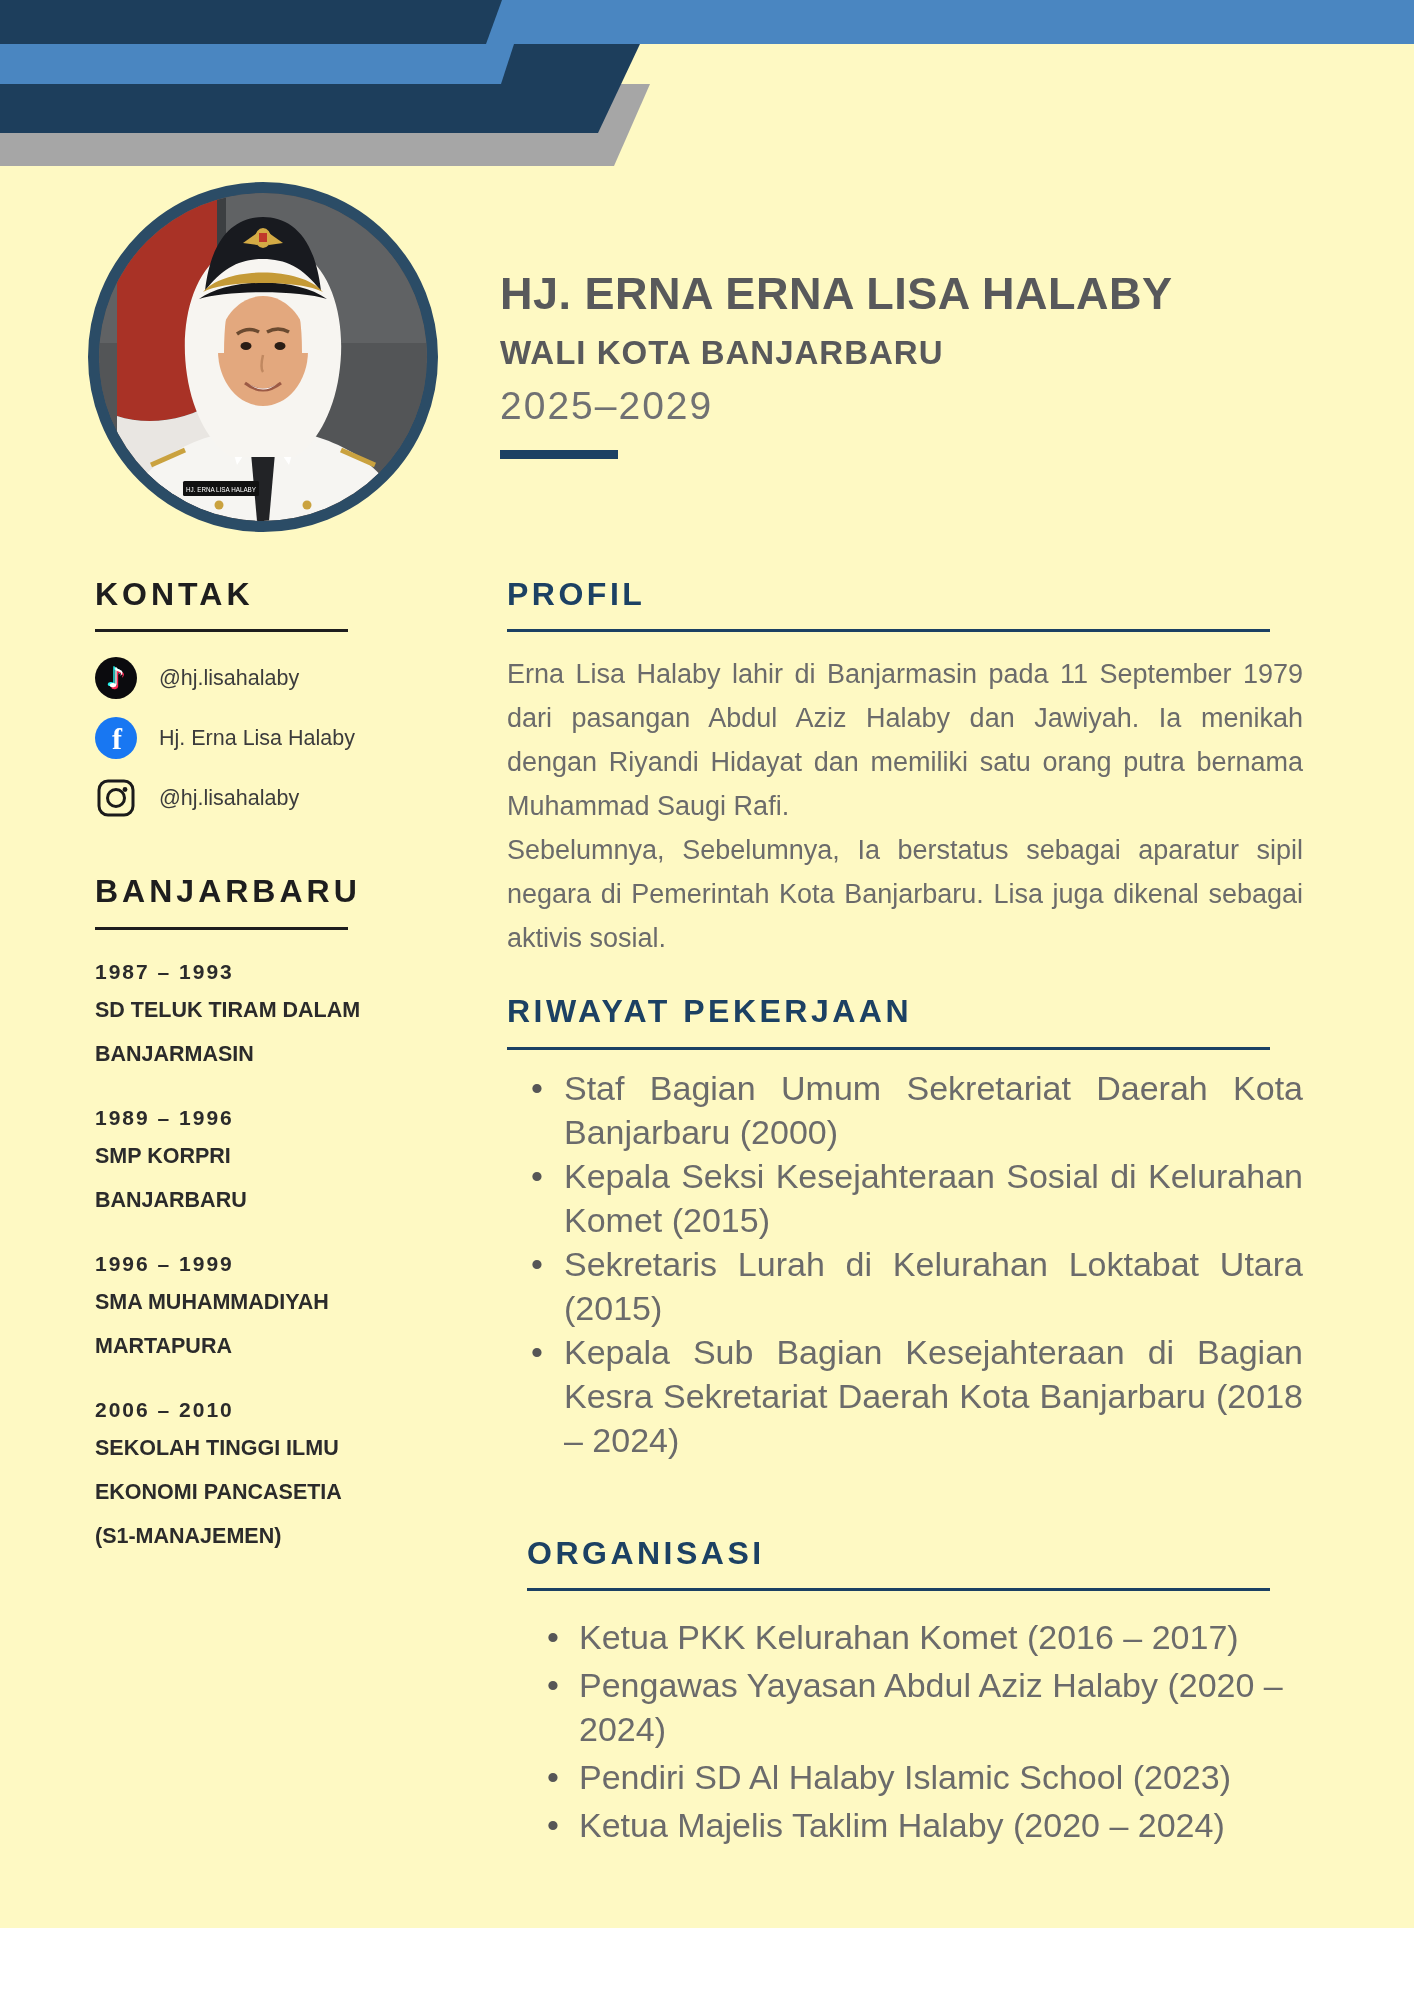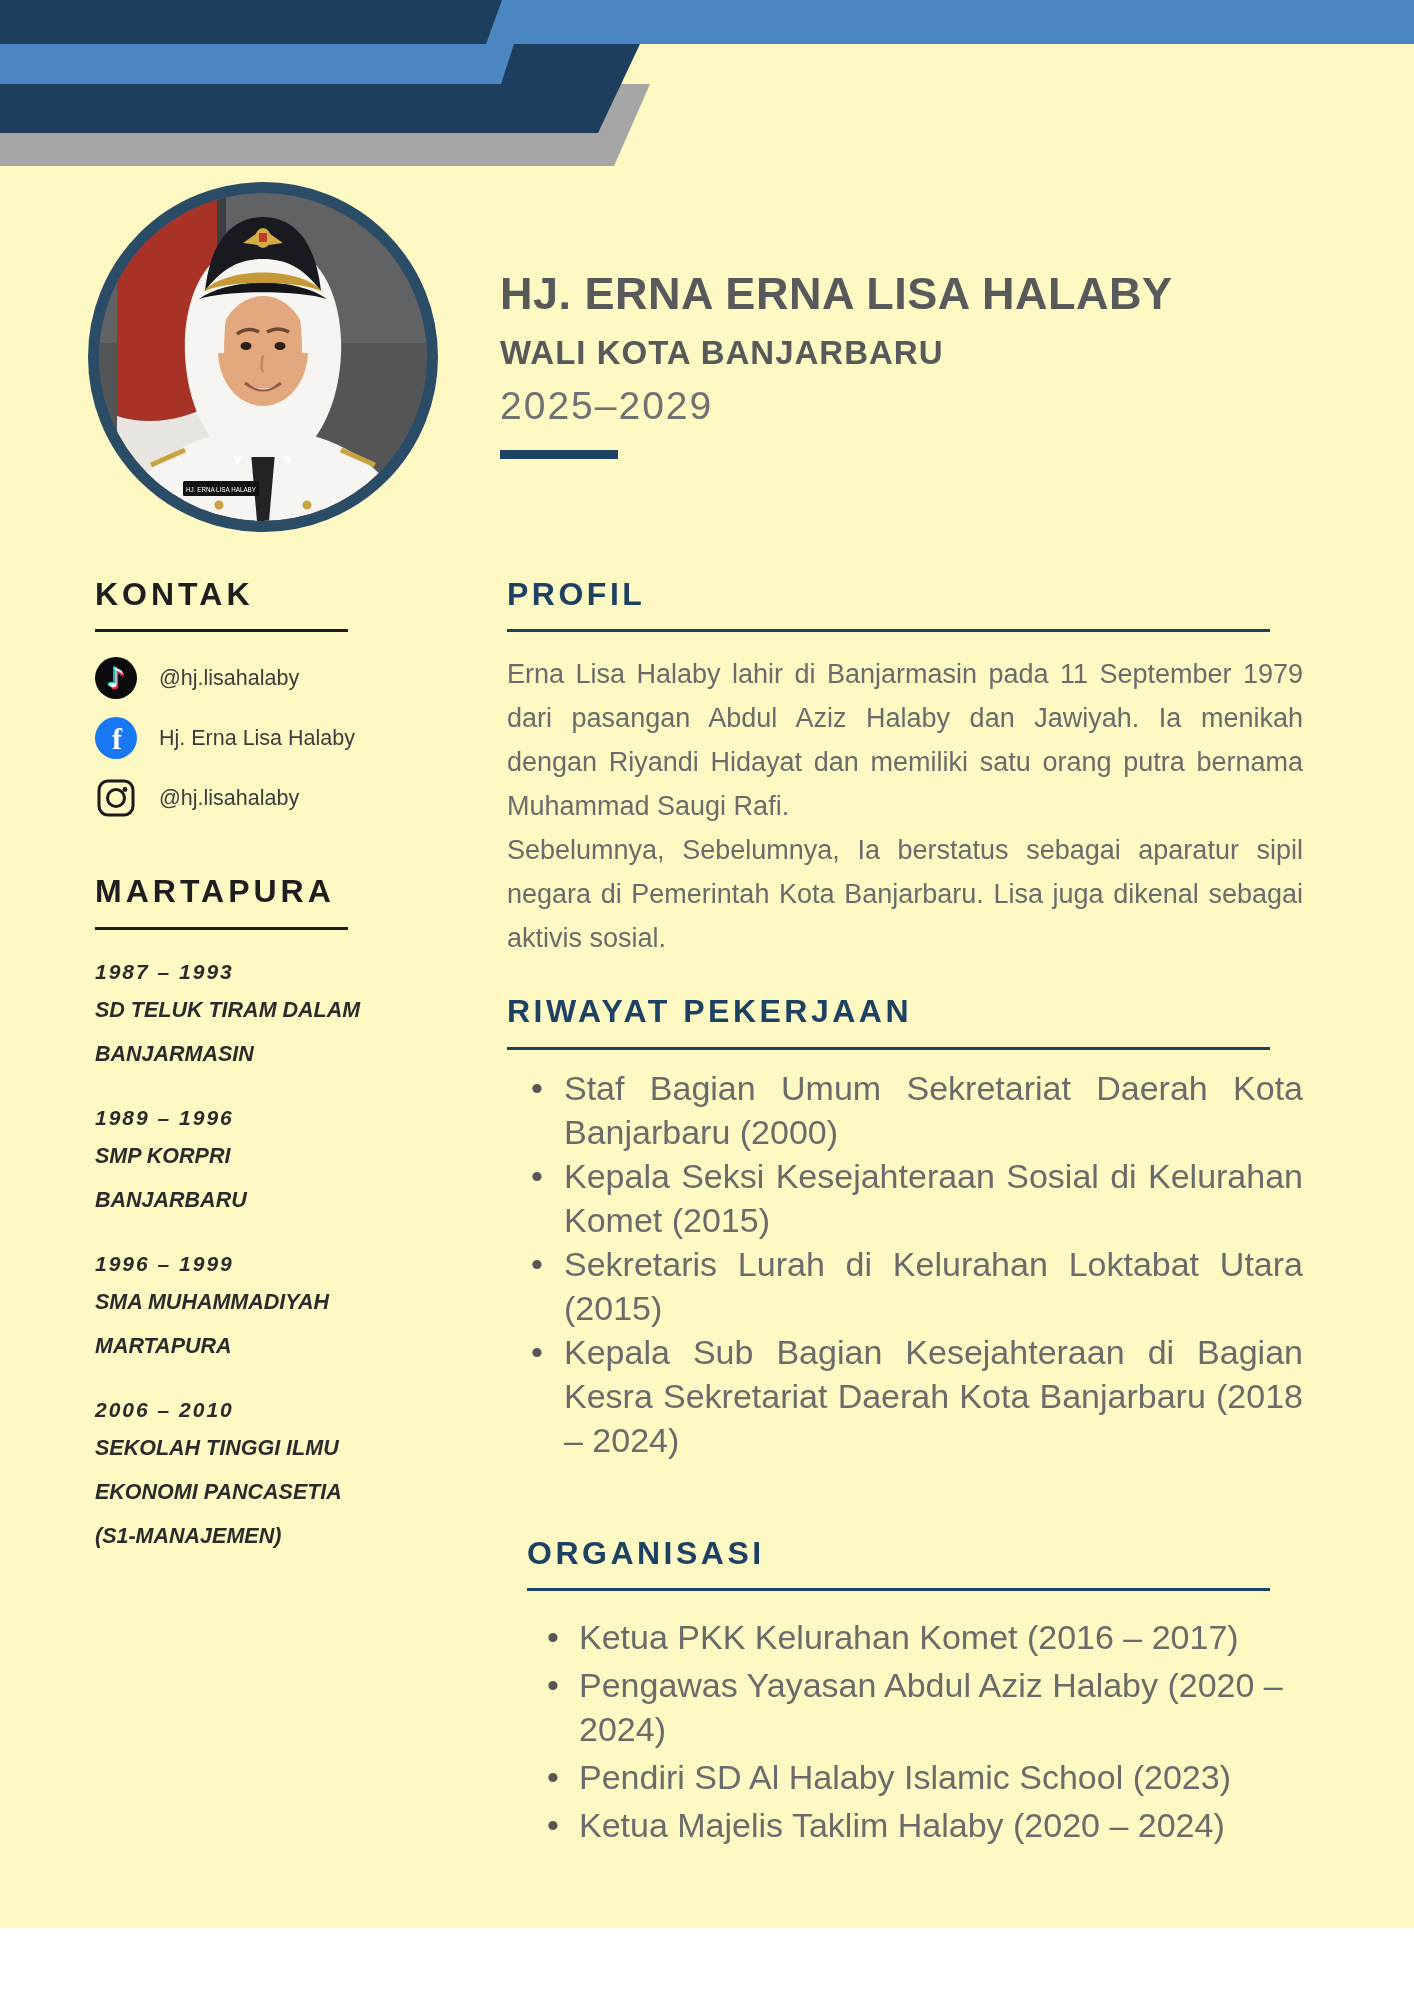--- a/index.html
+++ b/index.html
@@ -31,21 +31,21 @@
   .rule.navy { background:#1c4163; width:763px; }
   
   .contact-list { margin-top:24px; }
   .contact-row { display:flex; align-items:center; gap:22px; height:44px; margin-top:16px; }
   .contact-row:first-child { margin-top:0; }
   .contact-icon { width:42px; height:42px; flex:0 0 42px; }
   .contact-icon svg { display:block; width:100%; height:100%; }
   .contact-label { font-size:21.5px; color:#3c3c3c; }
   
   .pendidikan-section { margin-top:52px; }
-  .edu-list { margin-top:20px;font-style:italic; }
+  .edu-list { margin-top:20px; }
   .edu-item { margin-top:30px; width:292px; }
   .edu-years { font-size:21px; font-weight:700; color:#2b2b2b; letter-spacing:2px; }
   .edu-school { font-size:21.5px; font-weight:700; color:#2b2b2b; line-height:44px; margin-top:4px; }
   
   .profil-text { margin-top:20px; font-size:27px; line-height:44px; color:#6b6b6b; text-align:justify; }
   .riwayat-section { margin-top:32px; }
   .bullets { margin-top:16px; list-style:none; }
   .bullets li {
     position:relative; padding-left:57px; font-size:34px; line-height:44px;
     color:#6b6b6b; text-align:justify;
@@ -165,21 +165,21 @@
               <circle cx="21" cy="21" r="8.5" fill="none" stroke="#1b1b1b" stroke-width="3"></circle>
               <circle cx="30" cy="12.5" r="2.4" fill="#1b1b1b"></circle>
             </svg>
           </span>
           <span class="contact-label">@hj.lisahalaby</span>
         </div>
       </div>
     </div>
 
     <div class="pendidikan-section">
-      <div class="col-heading">MARTAPURA</div>
+      <div class="col-heading">BANJARBARU</div>
       <div class="rule"></div>
 
       <div class="edu-list">
 
           <div class="edu-item">
             <div class="edu-years">1987 – 1993</div>
             <div class="edu-school">SD TELUK TIRAM DALAM BANJARMASIN</div>
           </div>
 
           <div class="edu-item">

